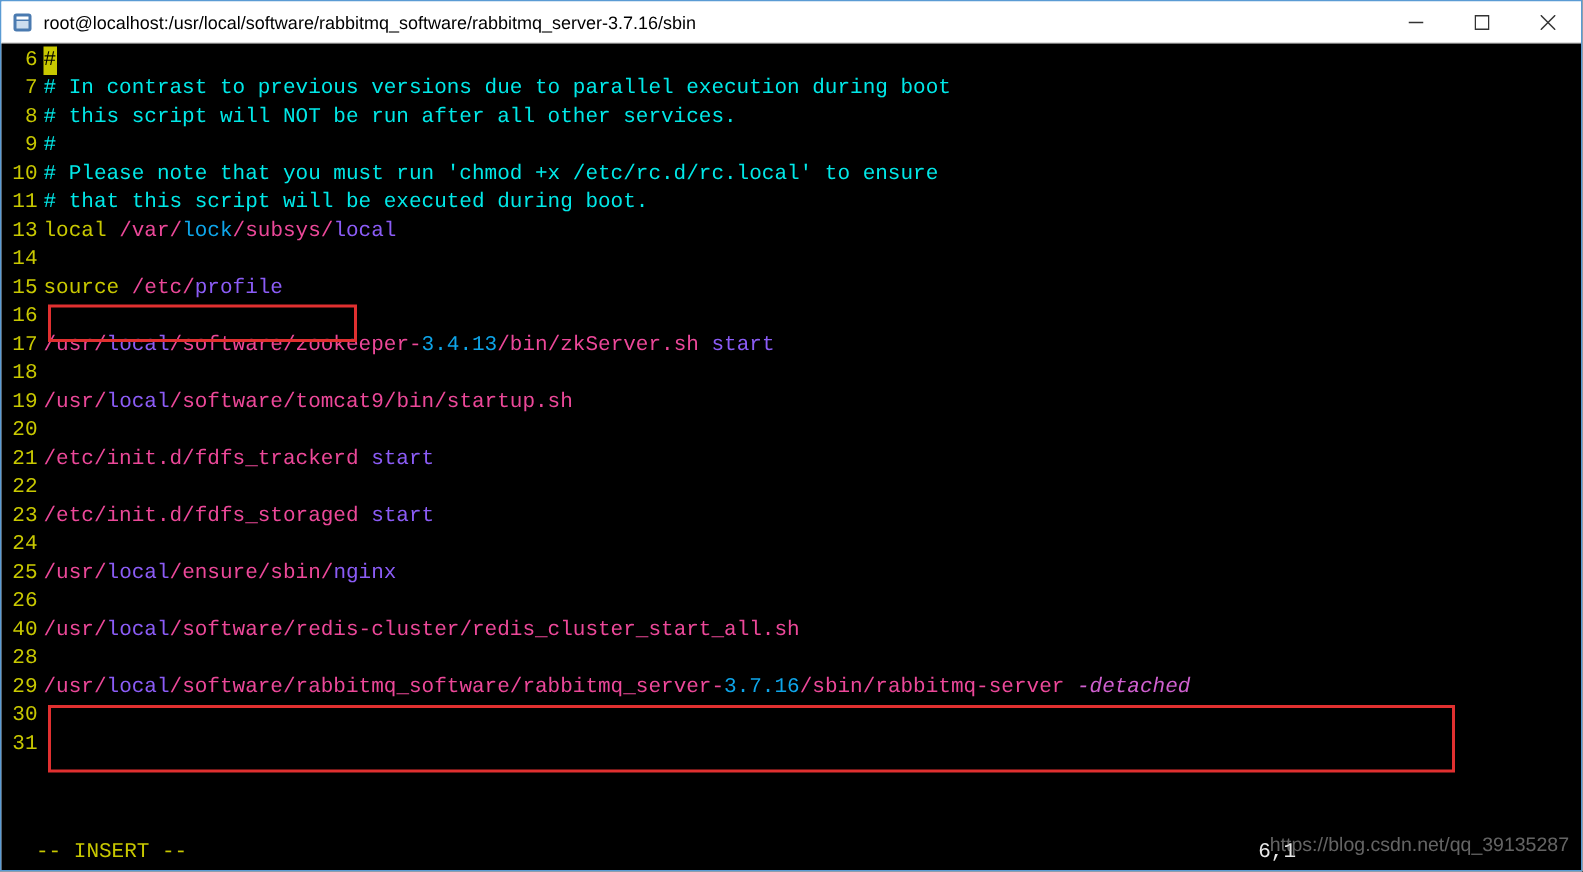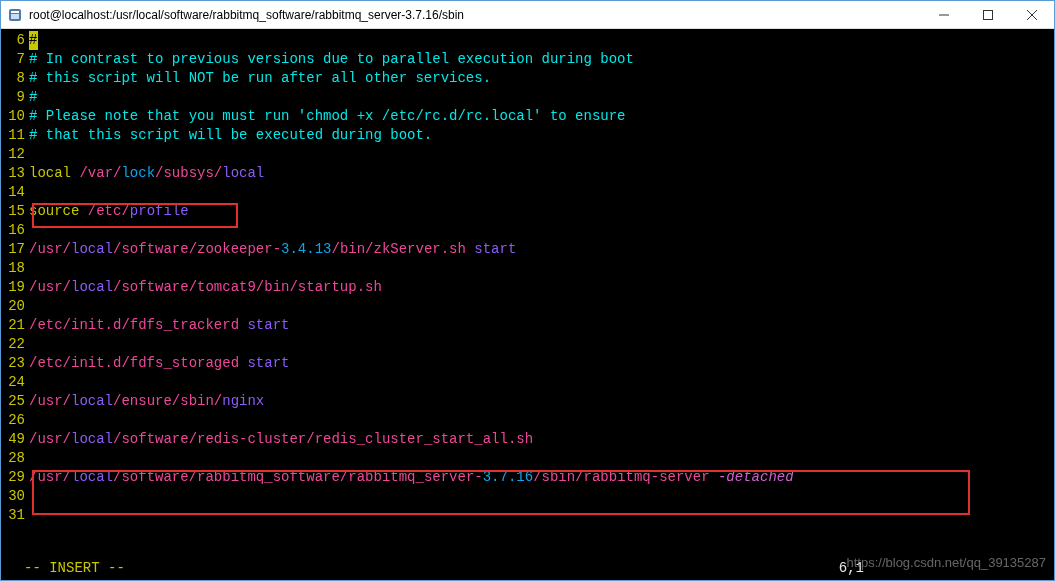--- a/index.html
+++ b/index.html
@@ -61,36 +61,35 @@
     </div>
   </div>
 
   <div class="terminal">
     <div class="line"><span class="lineno">6</span><span class="code"><span class="comment"><span class="cursor">#</span></span></span></div>
     <div class="line"><span class="lineno">7</span><span class="code"><span class="comment"># In contrast to previous versions due to parallel execution during boot</span></span></div>
     <div class="line"><span class="lineno">8</span><span class="code"><span class="comment"># this script will NOT be run after all other services.</span></span></div>
     <div class="line"><span class="lineno">9</span><span class="code"><span class="comment">#</span></span></div>
     <div class="line"><span class="lineno">10</span><span class="code"><span class="comment"># Please note that you must run 'chmod +x /etc/rc.d/rc.local' to ensure</span></span></div>
     <div class="line"><span class="lineno">11</span><span class="code"><span class="comment"># that this script will be executed during boot.</span></span></div>
-    <div class="line"><span class="lineno">12</span><span class="code"></span></div>
     <div class="line"><span class="lineno">13</span><span class="code"><span class="keyword">local </span><span class="path-white">/var/</span><span class="path-orange">lock</span><span class="path-white">/subsys/</span><span class="path-yellow">local</span></span></div>
     <div class="line"><span class="lineno">14</span><span class="code"></span></div>
     <div class="line"><span class="lineno">15</span><span class="code"><span class="keyword">source </span><span class="path-white">/etc/</span><span class="path-yellow">profile</span></span></div>
     <div class="line"><span class="lineno">16</span><span class="code"></span></div>
     <div class="line"><span class="lineno">17</span><span class="code"><span class="path-white">/usr/</span><span class="path-yellow">local</span><span class="path-white">/software/zookeeper-</span><span class="path-orange">3.4.13</span><span class="path-white">/bin/zkServer.sh </span><span class="path-yellow">start</span></span></div>
     <div class="line"><span class="lineno">18</span><span class="code"></span></div>
     <div class="line"><span class="lineno">19</span><span class="code"><span class="path-white">/usr/</span><span class="path-yellow">local</span><span class="path-white">/software/tomcat9/bin/startup.sh</span></span></div>
     <div class="line"><span class="lineno">20</span><span class="code"></span></div>
     <div class="line"><span class="lineno">21</span><span class="code"><span class="path-white">/etc/init.d/fdfs_trackerd </span><span class="path-yellow">start</span></span></div>
     <div class="line"><span class="lineno">22</span><span class="code"></span></div>
     <div class="line"><span class="lineno">23</span><span class="code"><span class="path-white">/etc/init.d/fdfs_storaged </span><span class="path-yellow">start</span></span></div>
     <div class="line"><span class="lineno">24</span><span class="code"></span></div>
     <div class="line"><span class="lineno">25</span><span class="code"><span class="path-white">/usr/</span><span class="path-yellow">local</span><span class="path-white">/ensure/sbin/</span><span class="path-yellow">nginx</span></span></div>
     <div class="line"><span class="lineno">26</span><span class="code"></span></div>
-    <div class="line"><span class="lineno">49</span><span class="code"><span class="path-white">/usr/</span><span class="path-yellow">local</span><span class="path-white">/software/redis-cluster/redis_cluster_start_all.sh</span></span></div>
+    <div class="line"><span class="lineno">40</span><span class="code"><span class="path-white">/usr/</span><span class="path-yellow">local</span><span class="path-white">/software/redis-cluster/redis_cluster_start_all.sh</span></span></div>
     <div class="line"><span class="lineno">28</span><span class="code"></span></div>
     <div class="line"><span class="lineno">29</span><span class="code"><span class="path-white">/usr/</span><span class="path-yellow">local</span><span class="path-white">/software/rabbitmq_software/rabbitmq_server-</span><span class="path-orange">3.7.16</span><span class="path-white">/sbin/rabbitmq-server </span><span class="detached">-detached</span></span></div>
     <div class="line"><span class="lineno">30</span><span class="code"></span></div>
     <div class="line"><span class="lineno">31</span><span class="code"></span></div>
 
     <div class="status">-- INSERT --</div>
     <div class="cursorpos">6,1</div>
 
     <div class="highlight-box hl1"></div>
     <div class="highlight-box hl2"></div>

